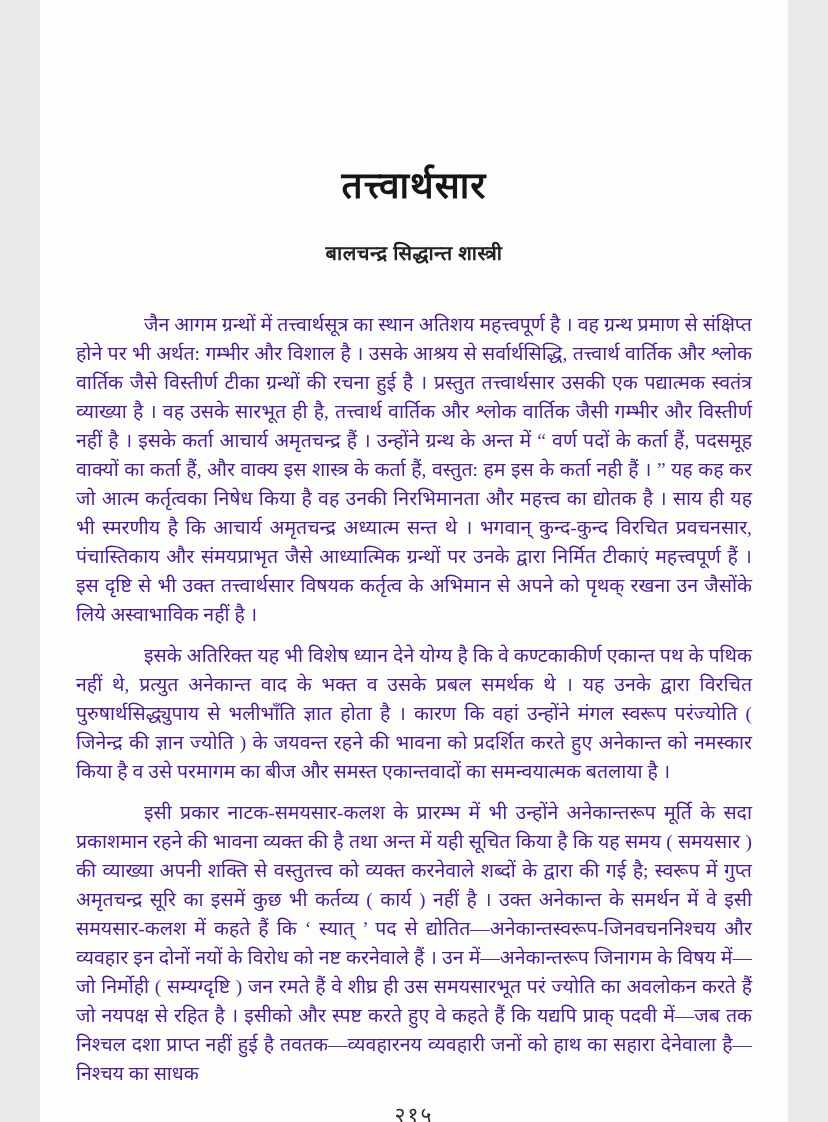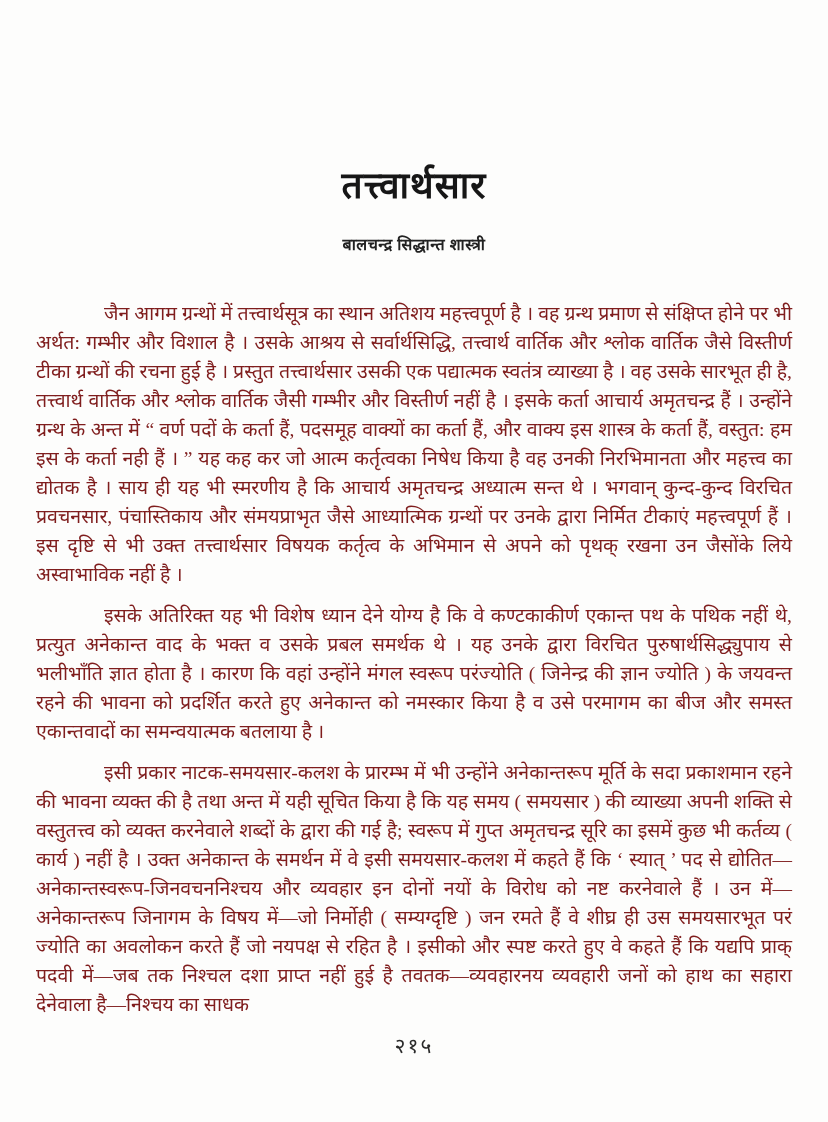--- a/index.html
+++ b/index.html
@@ -2,54 +2,54 @@
 <html lang="hi"><head>
 <meta charset="utf-8">
 <style>
   html, body {
     margin: 0;
     padding: 0;
     background: #e9e9e9;
   }
   .page {
     position: relative;
-    width: 828px;
+    width: 748px;
     height: 1122px;
     margin: 0 auto;
     background: #fdfdfc;
     overflow: hidden;
     font-family: "Liberation Serif", "DejaVu Serif", serif;
     color: #1f1f1f;
   }
   .scan-area {
     position: absolute;
     top: 0; left: 0; right: 0; bottom: 0;
   }
   .doc-title {
     margin-top: 158px;
     text-align: center;
     font-size: 37px;
     font-weight: bold;
     color: #161616;
     letter-spacing: 1px;
   }
   .doc-author {
-    margin-top: 24px;
+    margin-top: 30px;
     text-align: center;
-    font-size: 16px;
+    font-size: 20px;
     font-weight: bold;
     color: #222;
     letter-spacing: 0.5px;
   }
   .doc-body {
     margin: 44px 36px 1px 36px;
     font-size: 19.5px;
     line-height: 29px;
     text-align: justify;
-    color: #7f1d1d;
+    color: #4c1d95;
   }
   .doc-body p {
     margin: 0 0 12px 0;
     text-indent: 68px;
   }
   .page-number {
     margin-top: 6px;
     text-align: center;
     font-size: 21px;
     color: #2a2a2a;

